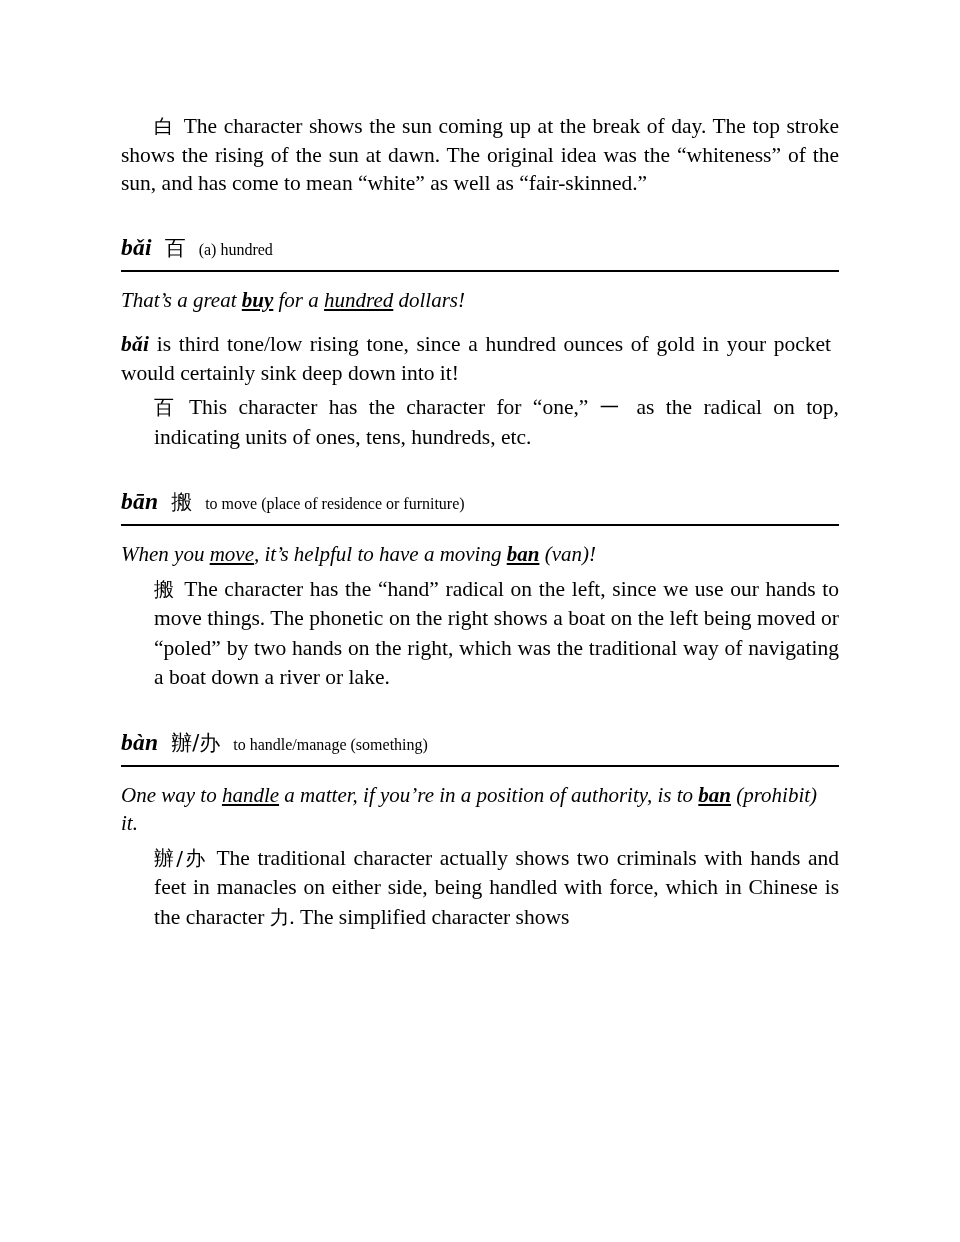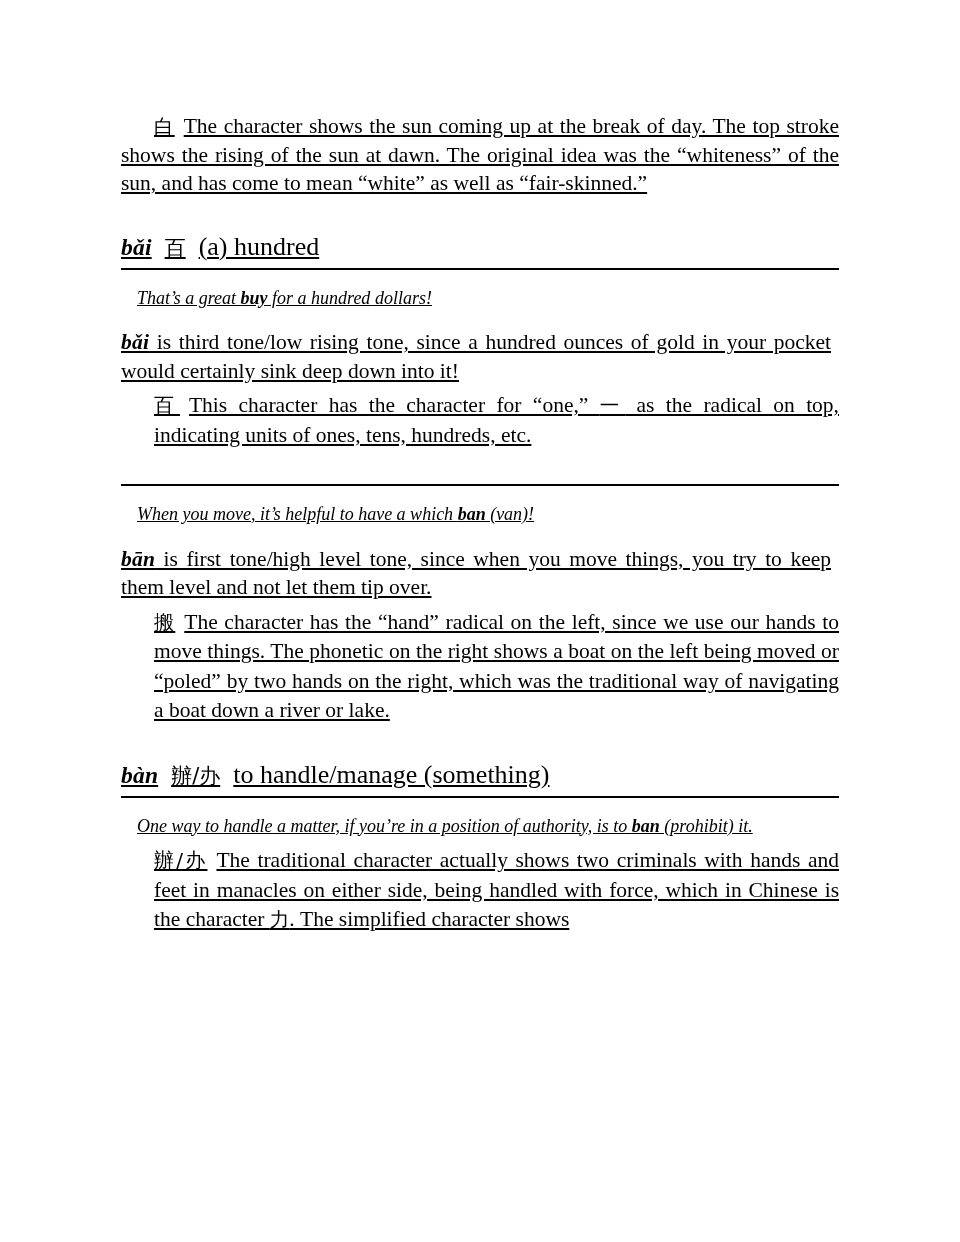--- a/index.html
+++ b/index.html
@@ -19,21 +19,20 @@
     width: 960px;
     height: 1242px;
     background: #ffffff;
     overflow: hidden;
   }
   .content {
     position: absolute;
     left: 121px;
     top: 112px;
     width: 718px;
-    text-decoration: underline;
   }
 
   
   .cont-para {
     font-size: 21.5px;
     line-height: 28.2px;
     text-align: justify;
     text-indent: 33px;
     margin: 0 0 0 0;
     padding: 0;
@@ -55,35 +54,35 @@
     letter-spacing: 0.2px;
   }
   .hanzi {
     font-family: "DejaVu Sans", "Liberation Sans", sans-serif;
     font-size: 21px;
     font-weight: normal;
   }
   .heading-gap-1 { display: inline-block; width: 13px; }
   .heading-gap-2 { display: inline-block; width: 13px; }
   .definition {
-    font-size: 26px;
+    font-size: 16px;
   }
   .rule {
     border: 0;
     border-top: 2px solid #000000;
     margin: 0;
     width: 718px;
     height: 0;
   }
 
   .mnemonic {
     font-style: italic;
-    font-size: 18px;
+    font-size: 21px;
     line-height: 28.5px;
-    margin: 14px 0 0 16px;
+    margin: 14px 0 0 0;
     text-align: left;
   }
   .mnemonic .u {
     text-decoration: underline;
   }
   .mnemonic .bu {
     font-weight: bold;
     text-decoration: underline;
   }
 
@@ -121,23 +120,23 @@
 
     <div class="entry">
       <div class="entry-heading"><span class="pinyin">bǎi</span><span class="heading-gap-1"></span><span class="hanzi">百</span><span class="heading-gap-2"></span><span class="definition">(a) hundred</span></div>
       <hr class="rule">
       <p class="mnemonic"><span>That’s a great </span><span class="bu">buy</span><span> for a </span><span class="u">hundred</span><span> dollars!</span></p>
       <p class="tone-para"><span class="pinyin">bǎi</span><span> is third tone/low rising tone, since a hundred ounces of gold in your pocket would certainly sink deep down into it!</span></p>
       <p class="char-para"><span class="lead">百</span><span class="sp-after-char"></span><span>This character has the character for “one,” </span><span class="inline-hanzi">一</span><span> as the radical on top, indicating units of ones, tens, hundreds, etc.</span></p>
     </div>
 
     <div class="entry">
+      <div class="entry-heading"><span class="pinyin">bān</span><span class="heading-gap-1"></span><span class="hanzi">搬</span><span class="heading-gap-2"></span><span class="definition">to move (place of residence or furniture)</span></div>
       <hr class="rule">
-      <p class="mnemonic"><span>When you </span><span class="u">move</span><span>, it’s helpful to have a which </span><span class="bu">ban</span><span> (van)!</span></p>
-      <p class="tone-para"><span class="pinyin">bān</span><span> is first tone/high level tone, since when you move things, you try to keep them level and not let them tip over.</span></p>
+      <p class="mnemonic"><span>When you </span><span class="u">move</span><span>, it’s helpful to have a moving </span><span class="bu">ban</span><span> (van)!</span></p>
       <p class="char-para"><span class="lead">搬</span><span class="sp-after-char"></span><span>The character has the “hand” radical on the left, since we use our hands to move things. The phonetic on the right shows a boat on the left being moved or “poled” by two hands on the right, which was the traditional way of navigating a boat down a river or lake.</span></p>
     </div>
 
     <div class="entry">
       <div class="entry-heading"><span class="pinyin">bàn</span><span class="heading-gap-1"></span><span class="hanzi">辦/办</span><span class="heading-gap-2"></span><span class="definition">to handle/manage (something)</span></div>
       <hr class="rule">
       <p class="mnemonic"><span>One way to </span><span class="u">handle</span><span> a matter, if you’re in a position of authority, is to </span><span class="bu">ban</span><span> (prohibit) it.</span></p>
       <p class="char-para"><span class="lead">辦/办</span><span class="sp-after-char"></span><span>The traditional character actually shows two criminals with hands and feet in manacles on either side, being handled with force, which in Chinese is the character </span><span class="inline-hanzi">力</span><span>. The simplified character shows</span></p>
     </div>
 

